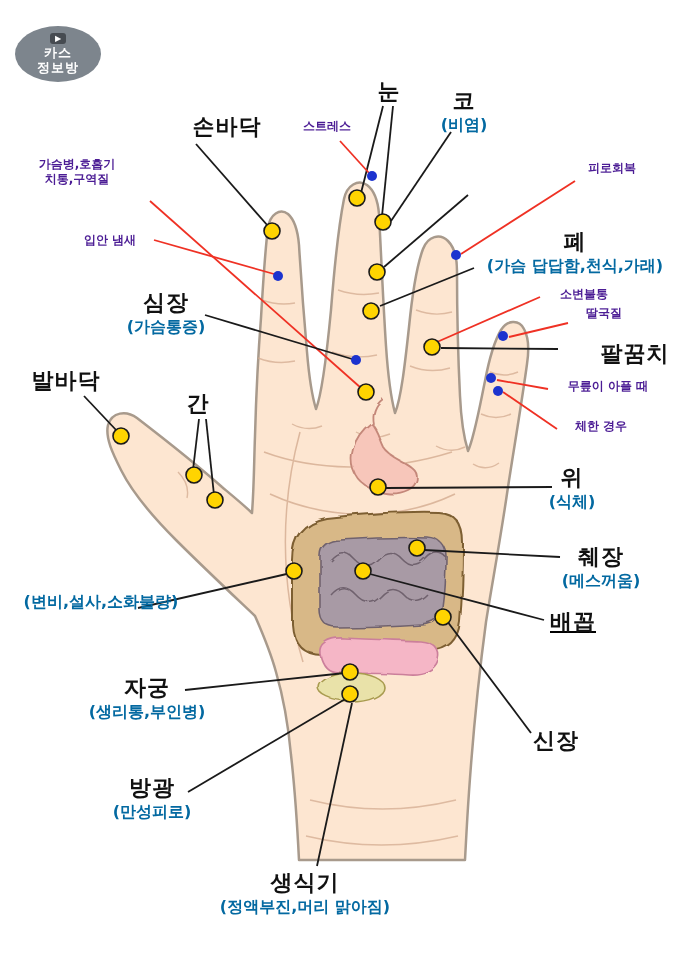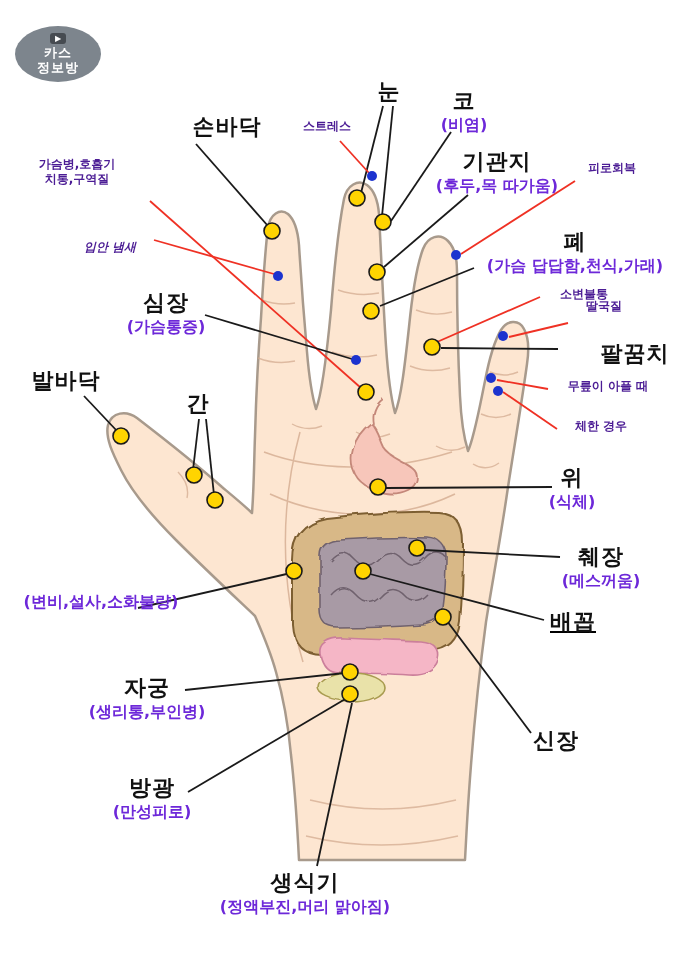--- a/index.html
+++ b/index.html
@@ -8,21 +8,21 @@
   .stage svg{position:absolute;left:0;top:0;}
   .badge{position:absolute;left:15px;top:26px;width:86px;height:56px;background:#7d858d;
          border-radius:50%;display:flex;flex-direction:column;align-items:center;
          justify-content:center;color:#fff;z-index:5;}
   .badge-icon{font-size:8px;line-height:11px;background:#464b51;border-radius:3px;
               padding:0 5px;margin-bottom:1px;}
   .badge-line{font-size:13px;font-weight:700;line-height:15px;letter-spacing:1px;}
   .labels{position:absolute;left:0;top:0;width:690px;height:960px;z-index:4;}
   .lbl{position:absolute;transform:translateX(-50%);text-align:center;white-space:nowrap;line-height:1.22;}
   .lbl .t{font-size:22px;font-weight:800;color:#111;letter-spacing:1px;}
-  .lbl .s{font-size:16px;font-weight:700;color:#6d28d9;}
+  .lbl .s{font-size:16px;font-weight:700;color:#0369a1;}
   .lbl .b{font-size:12px;font-weight:700;color:#4c1d95;}
 </style>
 </head>
 <body>
 
 <div class="stage">
 
   <div class="badge">
     <div class="badge-icon">▶</div>
     <div class="badge-line">카스</div>
@@ -153,43 +153,39 @@
       <div class="lbl blue" style="left: 327px; top: 119px;">
         <div class="b">스트레스</div>
       </div>
       <div class="lbl black" style="left: 464px; top: 88px;">
         <div class="t">코</div>
         <div class="s">(비염)</div>
       </div>
       <div class="lbl blue" style="left: 612px; top: 161px;">
         <div class="b">피로회복</div>
       </div>
-      <div class="lbl black" style="left: 497px; top: 149px;">
-        <div class="t">기관지</div>
-        <div class="s">(후두,목 따가움)</div>
-      </div>
       <div class="lbl blue" style="left: 77px; top: 157px;">
         <div class="b">가슴병,호흡기</div>
         <div class="b">치통,구역질</div>
       </div>
-      <div class="lbl blue" style="left: 110px; top: 240px; font-style: italic;">
+      <div class="lbl blue" style="left: 110px; top: 233px;">
         <div class="b">입안 냄새</div>
       </div>
       <div class="lbl black" style="left: 575px; top: 229px;">
         <div class="t">폐</div>
         <div class="s">(가슴 답답함,천식,가래)</div>
       </div>
       <div class="lbl blue" style="left: 584px; top: 287px;">
         <div class="b">소변불통</div>
       </div>
       <div class="lbl black" style="left: 166px; top: 290px;">
         <div class="t">심장</div>
         <div class="s">(가슴통증)</div>
       </div>
-      <div class="lbl blue" style="left: 604px; top: 299px; font-family: Liberation Serif, serif;">
+      <div class="lbl blue" style="left: 604px; top: 306px; font-family: Liberation Serif, serif;">
         <div class="b">딸국질</div>
       </div>
       <div class="lbl black" style="left: 603px; top: 341px; margin-left: 32px;">
         <div class="t">팔꿈치</div>
       </div>
       <div class="lbl blue" style="left: 608px; top: 379px;">
         <div class="b">무릎이 아플 때</div>
       </div>
       <div class="lbl blue" style="left: 601px; top: 419px;">
         <div class="b">체한 경우</div>

